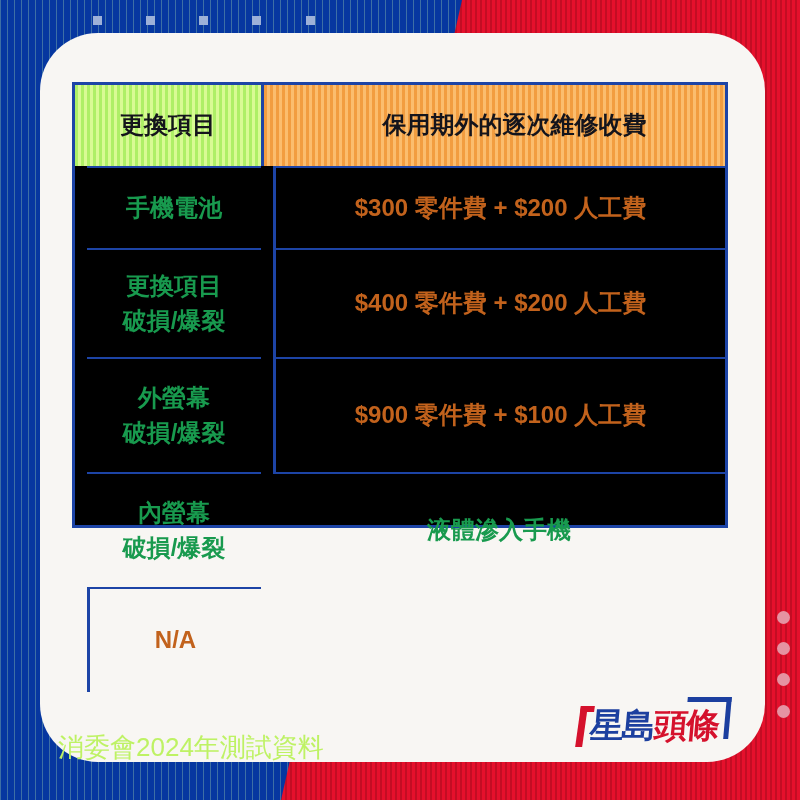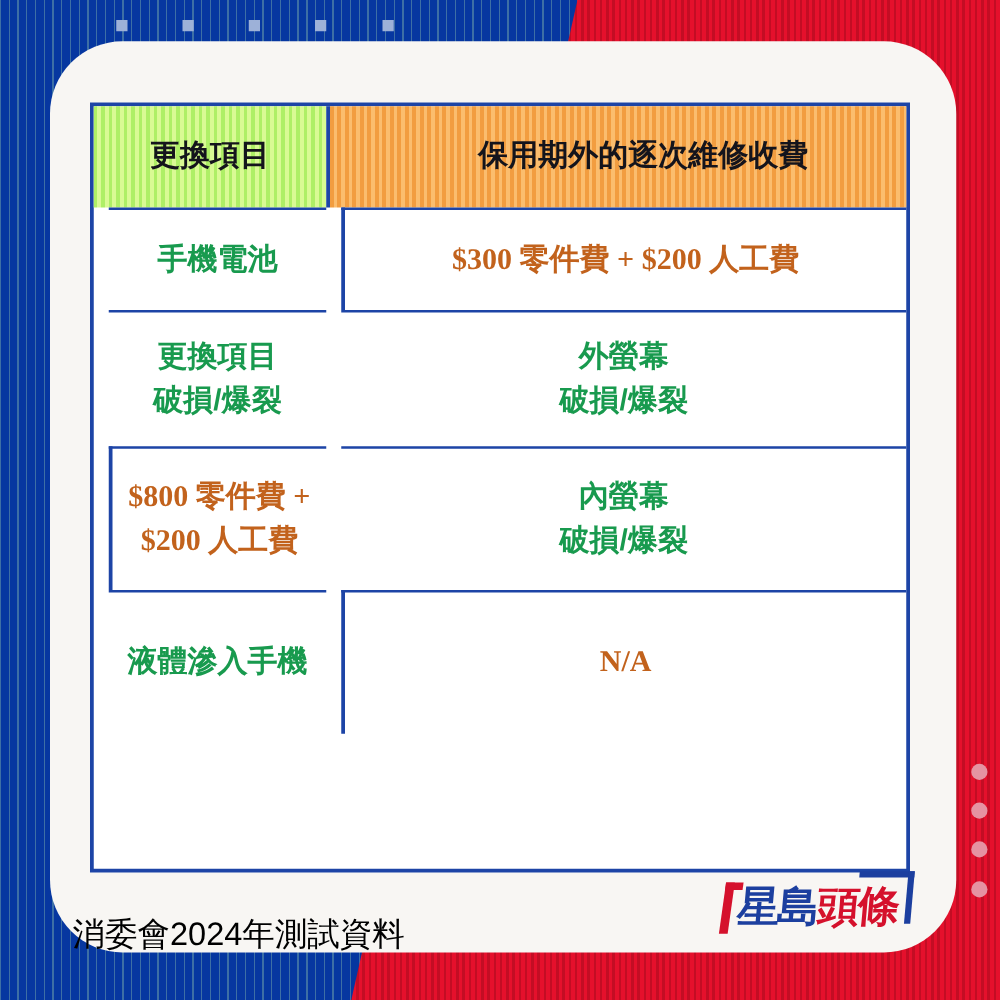--- a/index.html
+++ b/index.html
@@ -15,36 +15,36 @@
 
   
   .sq-dot{position:absolute;width:9px;height:9px;background:#9db1d8;top:16px;}
   .pink-dot{position:absolute;width:13px;height:13px;border-radius:50%;background:#e593a2;left:777px;}
 
   
   .card{position:absolute;left:40px;top:33px;width:725px;height:729px;
     background:#f8f6f3;border-radius:58px;}
 
   
-  .fee-table{position:absolute;left:72px;top:82px;width:656px;height:616px;
-    border:3px solid #1d44a6;box-sizing:border-box;background:#ffffff;
+  .fee-table{position:absolute;left:72px;top:82px;width:656px;height:446px;
+    border:3px solid #1d44a6;box-sizing:border-box;background:#000000;
     display:grid;grid-template-columns:186px 1fr;
     grid-template-rows:81px 82px 109px 115px 115px 105px;}
   .cell{display:flex;align-items:center;justify-content:center;text-align:center;
     box-sizing:border-box;white-space:pre-line;line-height:1.45;}
   .cell.col2{border-left:3px solid #1d44a6;}
   .cell.rband{border-top:2px solid #1d44a6;margin-left:12px;}
   .hdr{font-weight:bold;font-size:24px;color:#14141c;}
   .hdr-item{background:repeating-linear-gradient(90deg,#aeef66 0 3px,#d9fa94 3px 6px);}
   .hdr-fee{background:repeating-linear-gradient(90deg,#f29d40 0 3px,#fbbd6e 3px 6px);padding-left:40px;}
   .item-txt{font-weight:bold;font-size:24px;color:#189a4e;}
-  .fee-txt{font-weight:bold;font-size:24px;color:#c2621c;font-family:Liberation Serif, serif;}
+  .fee-txt{font-weight:bold;font-size:24px;color:#c2621c;}
 
   
-  .source-note{position:absolute;left:58px;top:730px;font-size:26px;color:#000000;}
+  .source-note{position:absolute;left:58px;top:730px;font-size:26px;color:#bef264;}
 
   
   .logo{position:absolute;left:576px;top:697px;width:156px;height:54px;}
   .logo-red-bracket{position:absolute;left:2px;top:9px;width:7px;height:41px;
     background:#d5112c;transform:skewX(-8deg);}
   .logo-red-bracket::before{content:"";position:absolute;left:0;top:0;width:14px;height:6px;background:#d5112c;}
   .logo-text{position:absolute;left:14px;top:6px;font-size:34px;font-weight:bold;
     transform:skewX(-5deg);letter-spacing:-2px;white-space:nowrap;}
   .logo-part1{color:#1c3f9f;}
   .logo-part2{color:#d5112c;}
@@ -75,24 +75,25 @@
 
   <div class="fee-table">
     <div class="cell hdr hdr-item">更換項目</div>
     <div class="cell hdr hdr-fee col2">保用期外的逐次維修收費</div>
 
     <div class="cell rband item-txt">手機電池</div>
     <div class="cell rband fee-txt col2">$300 零件費 + $200 人工費</div>
 
     <div class="cell rband item-txt">更換項目
 破損/爆裂</div>
+    <div class="cell rband fee-txt col2">$400 零件費 + $200 人工費</div>
 
     <div class="cell rband item-txt">外螢幕
 破損/爆裂</div>
-    <div class="cell rband fee-txt col2">$800 零件費 + $200 人工費</div>
+    <div class="cell rband fee-txt col2">$900 零件費 + $100 人工費</div>
 
     <div class="cell rband item-txt">內螢幕
 破損/爆裂</div>
     <div class="cell rband item-txt">液體滲入手機</div>
 
     <div class="cell rband fee-txt col2">N/A</div>
   </div>
 
   <div class="source-note">消委會2024年測試資料</div>
 

